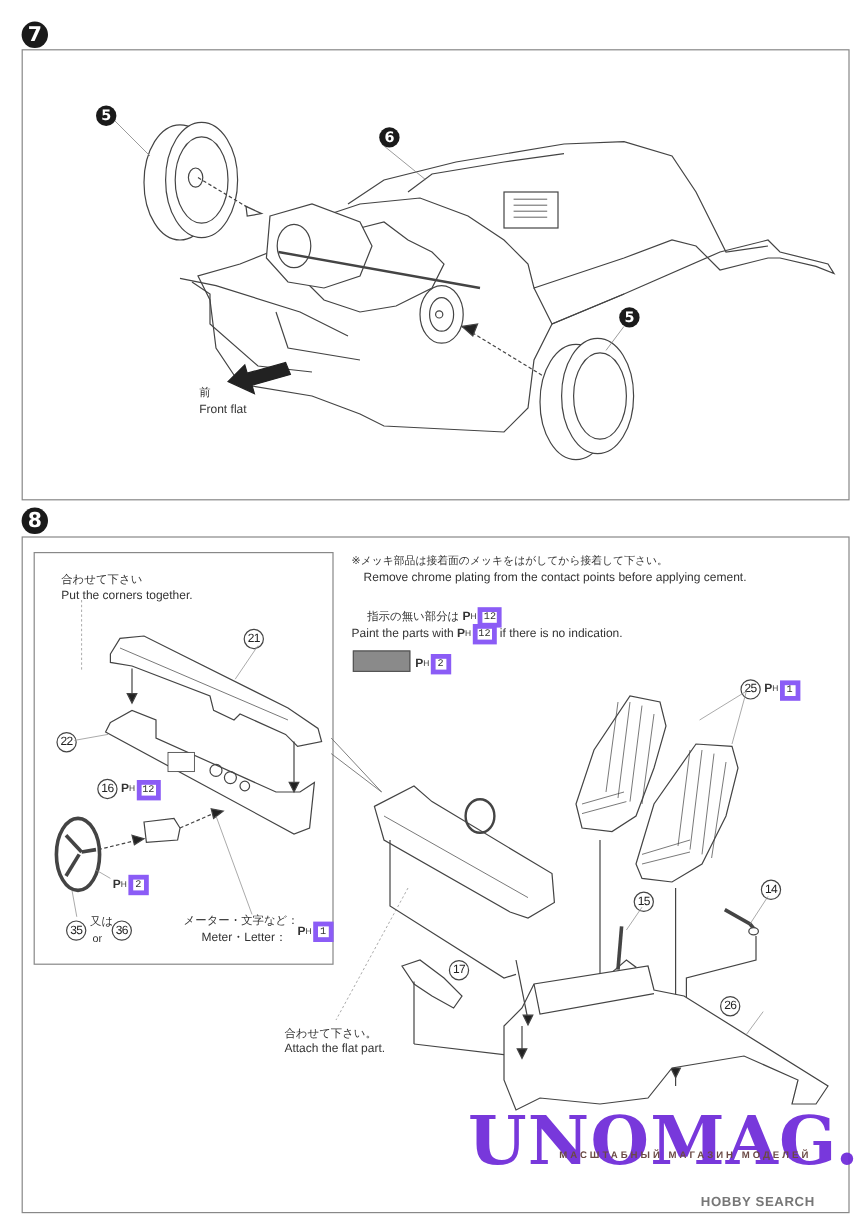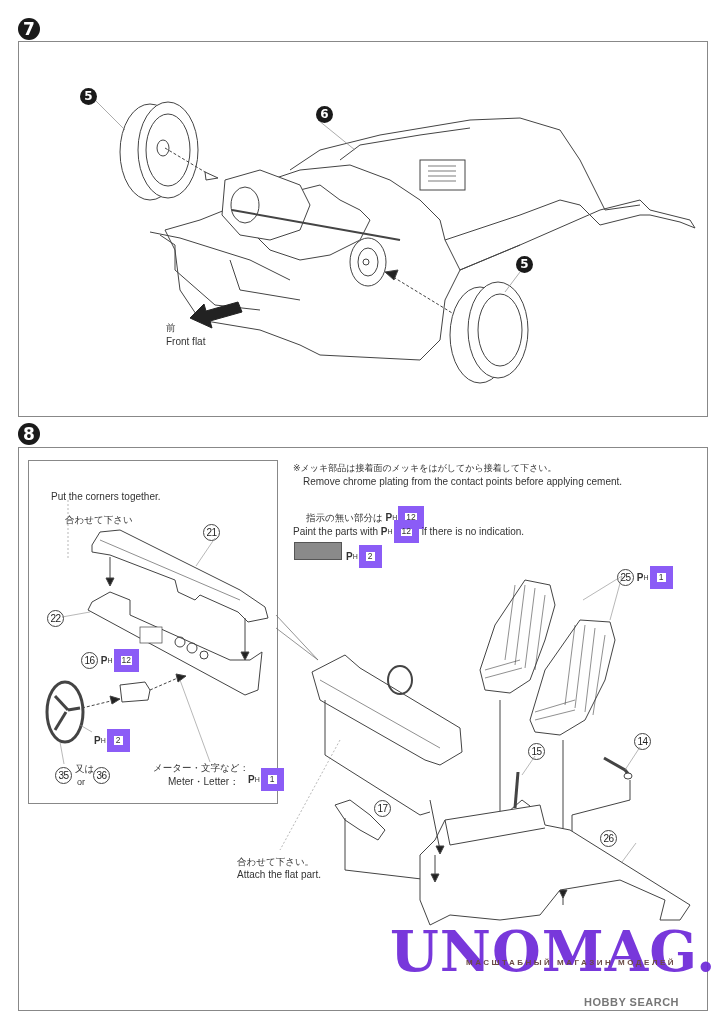--- a/index.html
+++ b/index.html
@@ -6,21 +6,21 @@
   body{width:719px;height:1020px;position:relative;overflow:hidden;font-family:"Liberation Sans",sans-serif;color:#333;}
   .step-badge{position:absolute;width:22px;height:22px;border-radius:50%;background:#1a1a1a;color:#fff;font-weight:bold;font-size:17px;line-height:22px;text-align:center;font-family:"DejaVu Sans",sans-serif;}
   .panel{position:absolute;border:1.5px solid #888;background:#fff;}
   .callout-black{position:absolute;width:17px;height:17px;border-radius:50%;background:#1a1a1a;color:#fff;font-weight:bold;font-size:12px;line-height:17px;text-align:center;font-family:"DejaVu Sans",sans-serif;}
   .callout-ring{position:absolute;width:15px;height:15px;border-radius:50%;border:1px solid #444;background:#fff;color:#222;font-size:10px;line-height:15px;text-align:center;font-family:"Liberation Sans Narrow","Liberation Sans",sans-serif;letter-spacing:-0.5px;}
   .txt{position:absolute;font-size:10px;color:#333;white-space:nowrap;line-height:12px;}
   .jp{font-family:"DejaVu Sans",sans-serif;font-size:9.5px;}
   .paint{display:inline-flex;align-items:center;font-size:9px;}
   .paint .p{font-weight:bold;font-size:10px;}
   .paint .h{font-size:7px;margin-right:1px;}
-  .paint .box{display:inline-block;border:7px solid #8b5cf6;font-size:8.5px;line-height:9px;padding:0 1px;min-width:7px;text-align:center;}
+  .paint .box{display:inline-block;border:4px solid #8b5cf6;font-size:8.5px;line-height:9px;padding:0 1px;min-width:7px;text-align:center;font-family:Liberation Mono, monospace;}
   svg{position:absolute;left:0;top:0;}
   .swatch{position:absolute;width:46px;height:16px;background:#8a8a8a;border:1px solid #555;}
   .watermark{position:absolute;left:390px;top:918px;font-family:"DejaVu Serif",serif;font-weight:bold;font-size:56px;color:#6d28d9;letter-spacing:1px;opacity:0.92;}
   .watermark-sub{position:absolute;left:466px;top:958px;font-size:8px;letter-spacing:2.5px;color:#6b4a45;font-weight:bold;}
   .hobby{position:absolute;left:584px;top:996px;font-size:11px;font-weight:bold;color:#777;letter-spacing:0.5px;}
 </style>
 </head>
 <body>
 
 <div class="step-badge" style="left:18px;top:18px;">7</div>
@@ -106,21 +106,21 @@
 </div>
 <div class="swatch" style="left:294px;top:542px;"></div>
 <div class="txt" style="left:346px;top:545px;">
   <span class="paint">
       <span class="p">P</span>
       <span class="h">H</span>
       <span class="box">2</span>
     </span>
 </div>
 
-<div class="txt jp" style="left:65px;top:478px;margin-top:36px;">合わせて下さい</div>
+<div class="txt jp" style="left:51px;top:478px;">合わせて下さい</div>
 <div class="txt" style="left:51px;top:491px;">Put the corners together.</div>
 <div class="callout-ring" style="left:203px;top:524px;">21</div>
 <div class="callout-ring" style="left:47px;top:610px;">22</div>
 <div class="txt" style="left:81px;top:649px;">
   <span class="callout-ring" style="position:relative;display:inline-block;">16</span>
   <span class="paint">
       <span class="p">P</span>
       <span class="h">H</span>
       <span class="box">12</span>
     </span>

